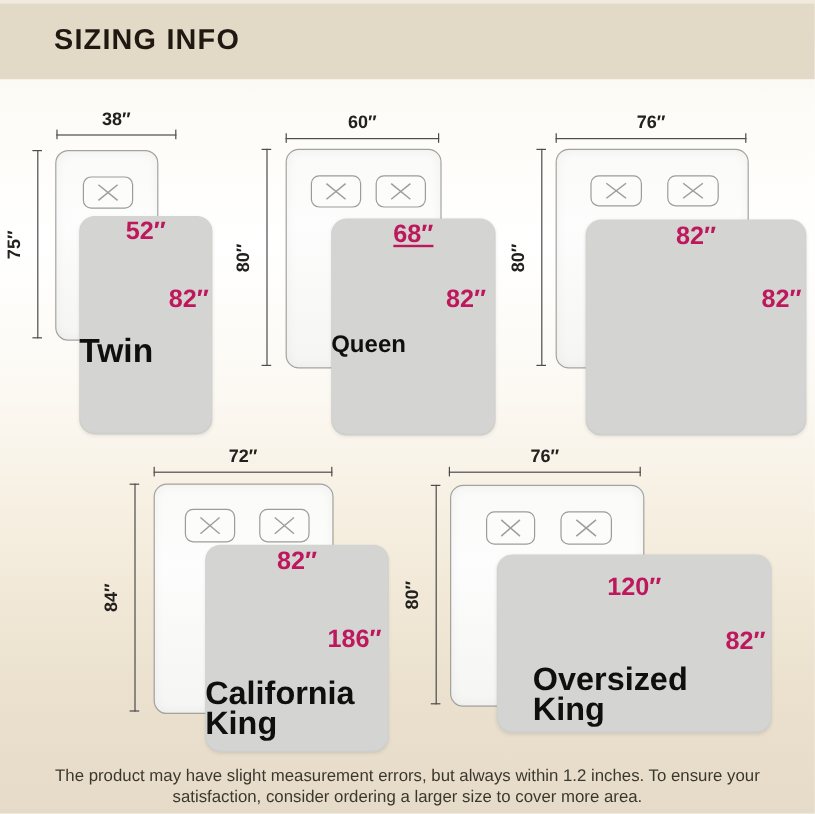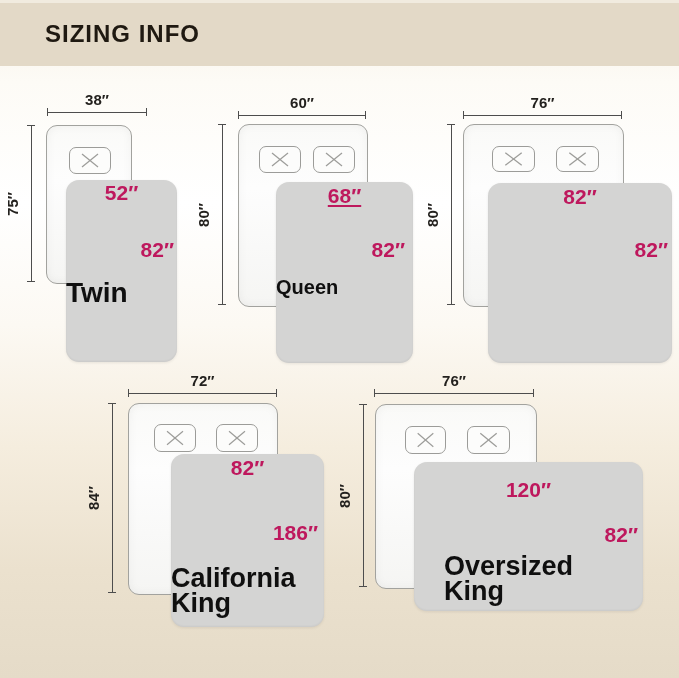--- a/index.html
+++ b/index.html
@@ -184,14 +184,18 @@
           </svg>
       </div>
     </div>
     <div class="blanket" style="left:84px;top:94px;width:229px;height:149px;">
       <div class="d-meas w" style="top:16px;">120″</div>
       <div class="d-meas" style="top:61px;right:5px;">82″</div>
       <div class="d-name" style="top:92px;left:30px;right:30px;">Oversized King</div>
     </div>
   </div>
 
+  <div class="footer">
+    <div>The product may have slight measurement errors, but always within 1.2 inches. To ensure your</div>
+    <div>satisfaction, consider ordering a larger size to cover more area.</div>
+  </div>
 
 </div>
 
 </body></html>

